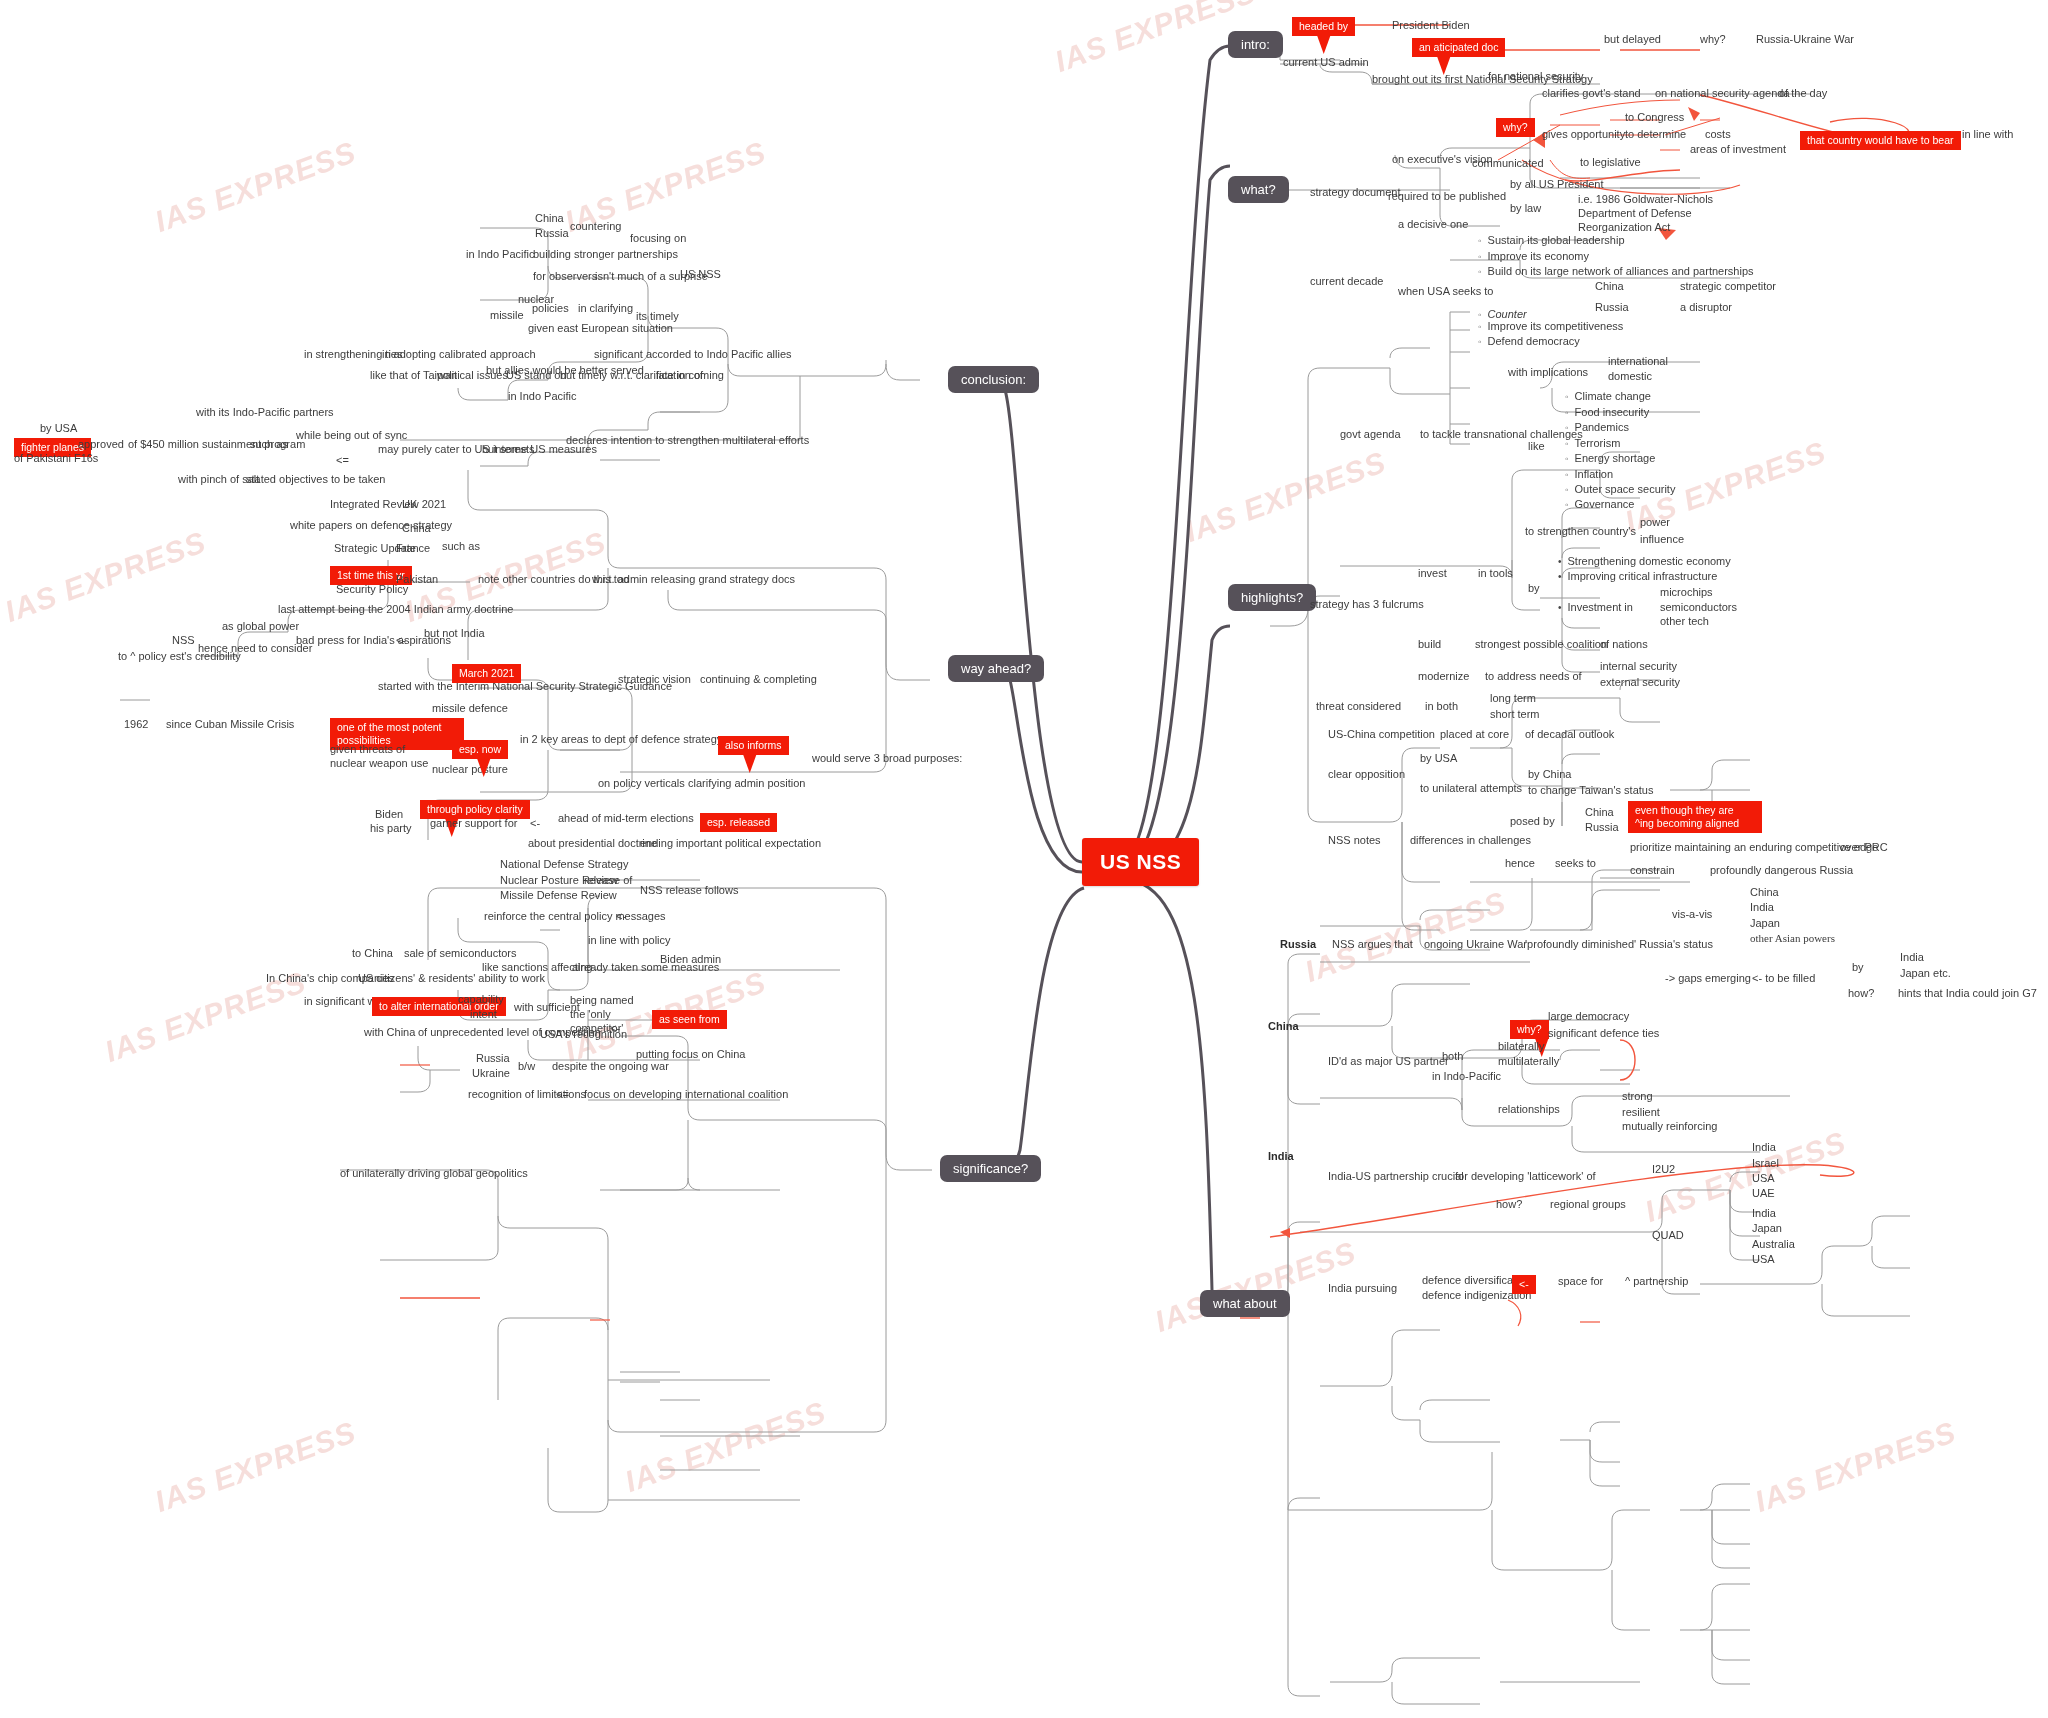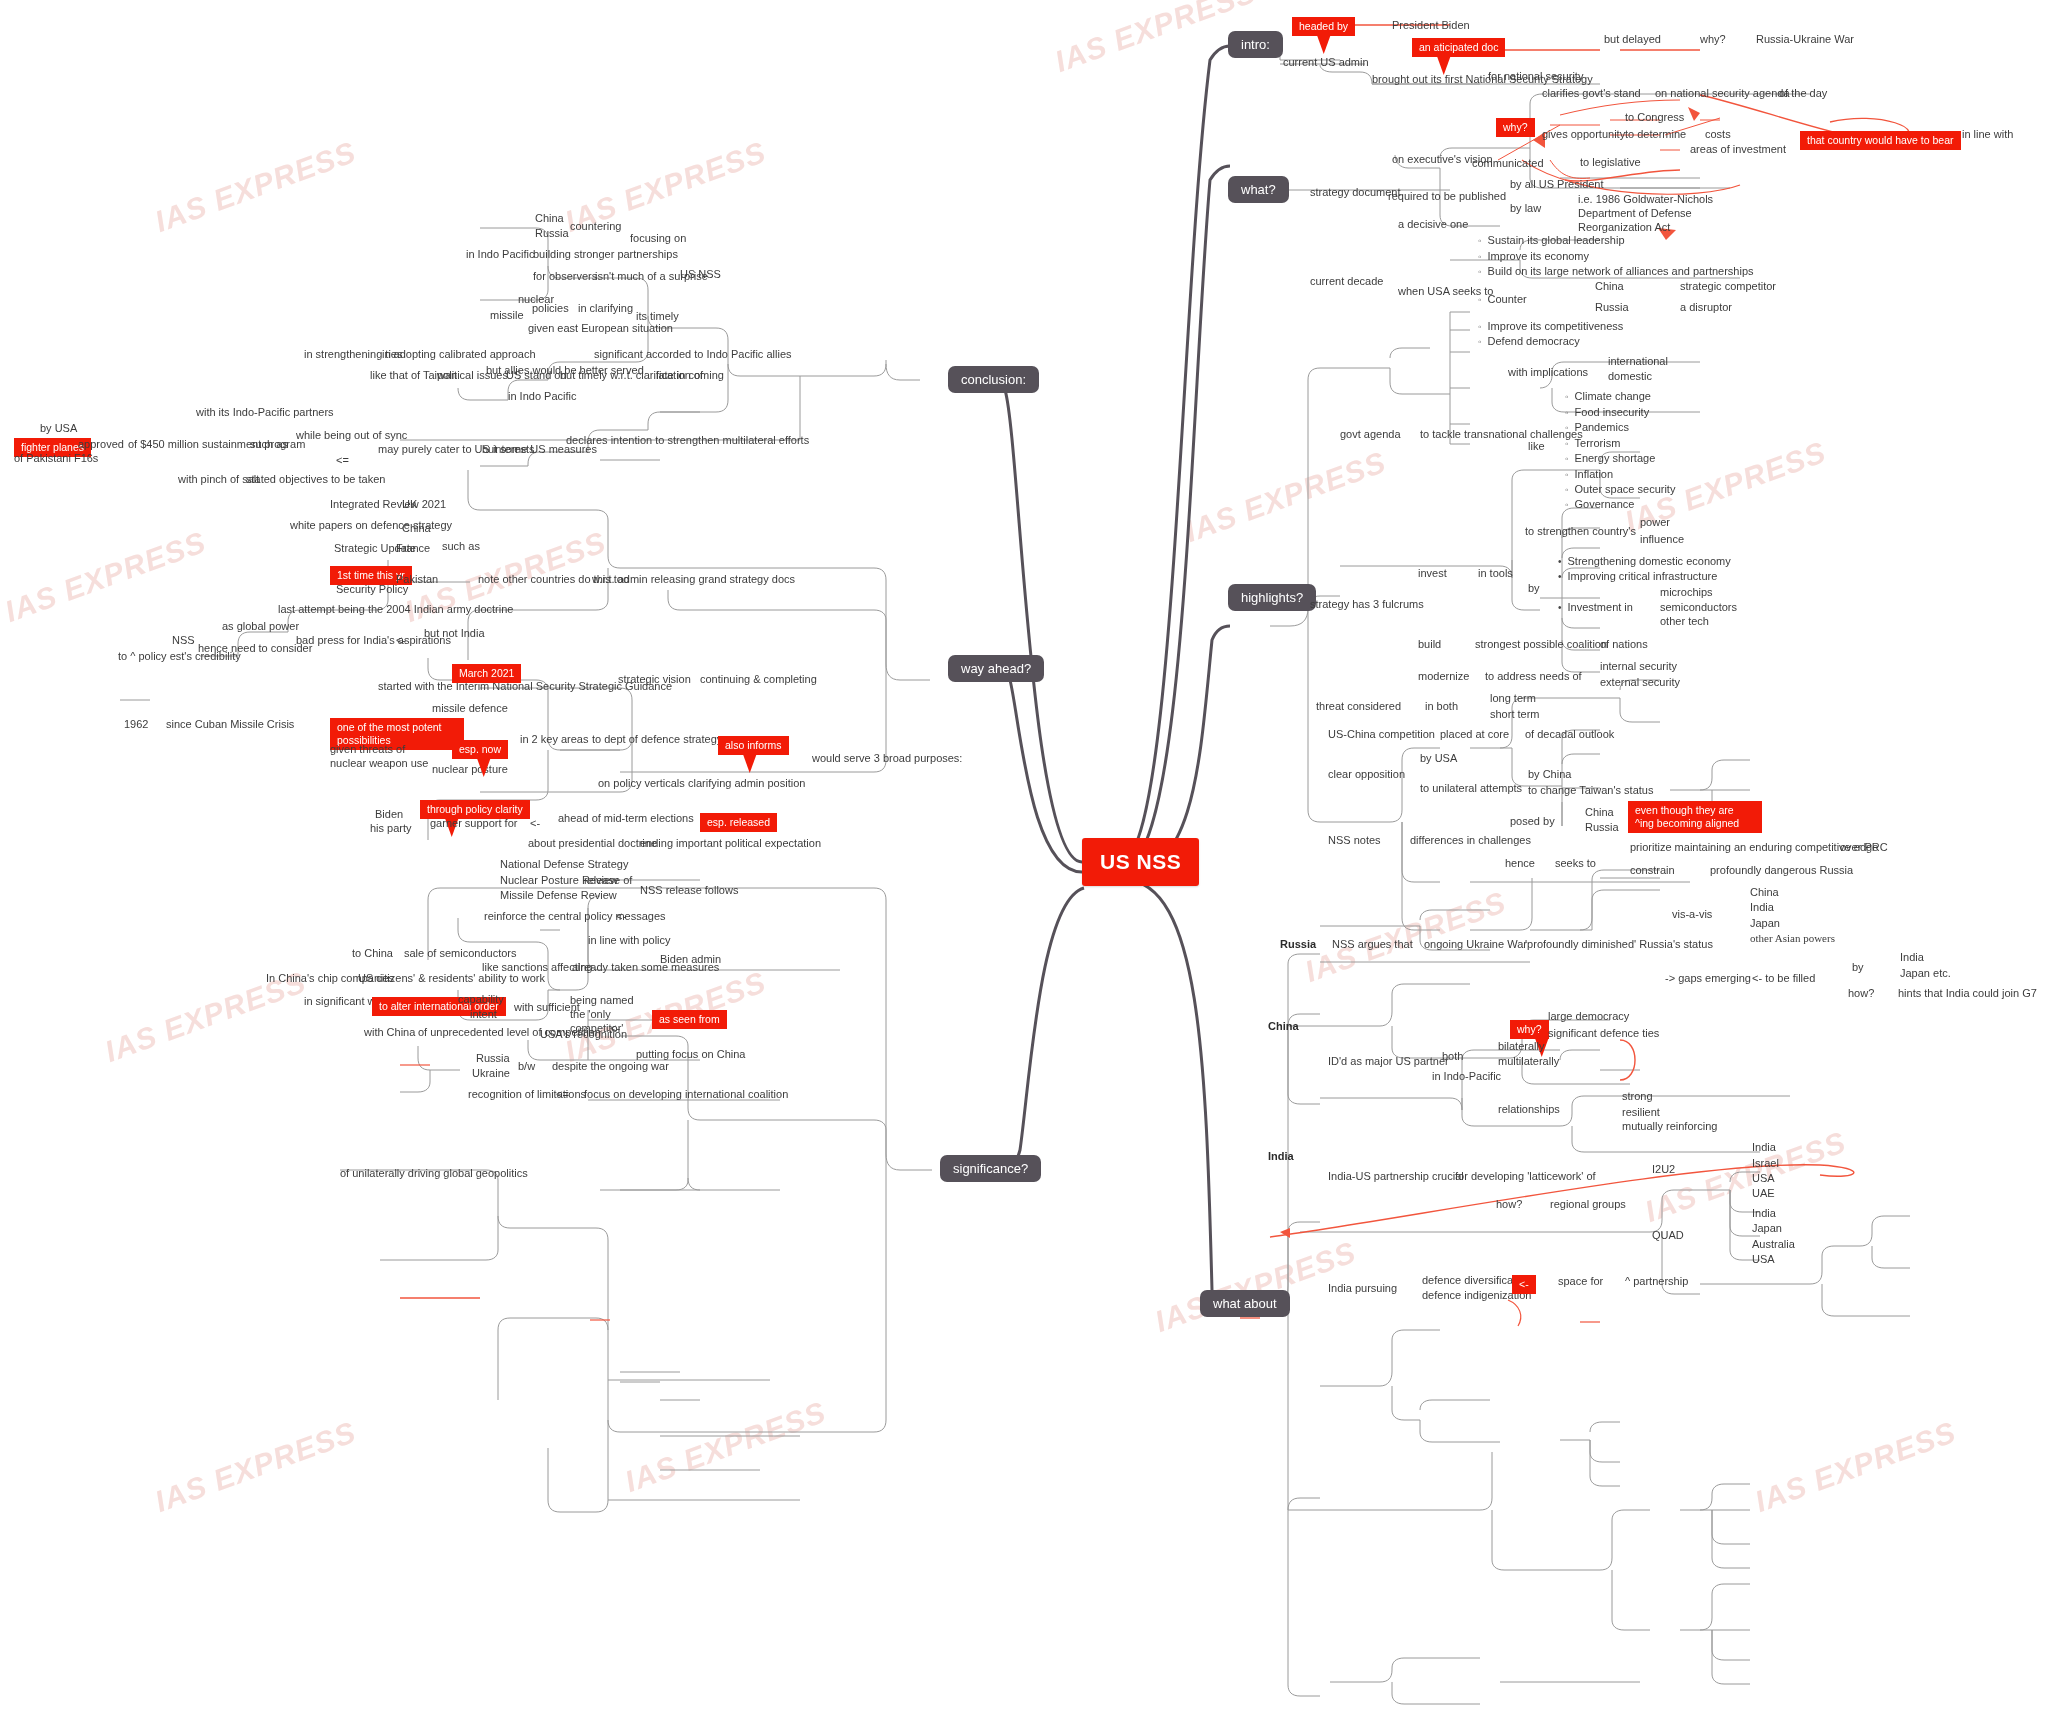--- a/index.html
+++ b/index.html
@@ -495,21 +495,21 @@
   <div class="node" style="left:1510px;top:202px;">by law</div>
   <div class="node two" style="left:1578px;top:192px;">i.e. 1986 Goldwater-Nichols Department of Defense Reorganization Act</div>
 
   <div class="node" style="left:1310px;top:275px;">current decade</div>
   <div class="node" style="left:1398px;top:218px;">a decisive one</div>
   <div class="node" style="left:1398px;top:285px;">when USA seeks to</div>
 
   <div class="node bullet" style="left:1478px;top:234px;">Sustain its global leadership</div>
   <div class="node bullet" style="left:1478px;top:250px;">Improve its economy</div>
   <div class="node bullet" style="left:1478px;top:265px;">Build on its large network of alliances and partnerships</div>
-  <div class="node bullet" style="left:1478px;top:293px;">Counter</div>
+  <div class="node bullet" style="left:1478px;top:308px;font-style:italic;">Counter</div>
   <div class="node bullet" style="left:1478px;top:320px;">Improve its competitiveness</div>
   <div class="node bullet" style="left:1478px;top:335px;">Defend democracy</div>
   <div class="node" style="left:1595px;top:280px;">China</div>
   <div class="node" style="left:1680px;top:280px;">strategic competitor</div>
   <div class="node" style="left:1595px;top:301px;">Russia</div>
   <div class="node" style="left:1680px;top:301px;">a disruptor</div>
 
   <div class="node" style="left:1340px;top:428px;">govt agenda</div>
   <div class="node" style="left:1420px;top:428px;">to tackle transnational challenges</div>
   <div class="node" style="left:1508px;top:366px;">with implications</div>

